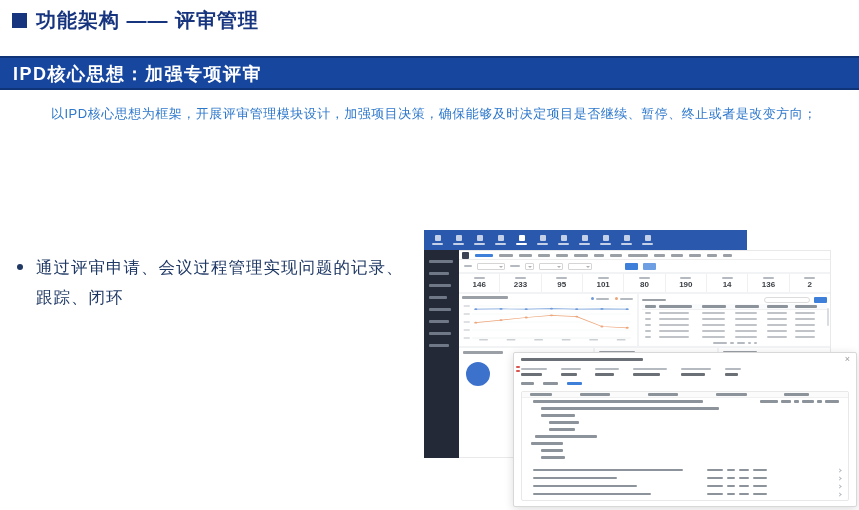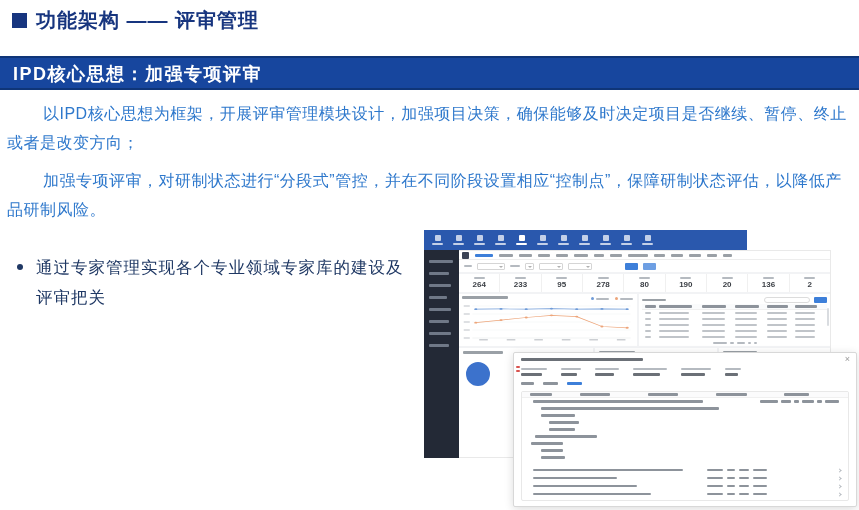--- a/index.html
+++ b/index.html
@@ -12,22 +12,22 @@
   body{font-family:"Liberation Sans",sans-serif;background:#fff;position:relative;overflow:hidden}
 
   
   .slide-title{position:absolute;left:12px;top:7px;display:flex;align-items:center;gap:9px;
     color:var(--title-navy);font-size:20px;font-weight:bold;letter-spacing:1px}
   .title-square{width:15px;height:15px;background:var(--title-navy);flex:0 0 auto}
   .banner{position:absolute;left:0;top:56px;width:100%;height:34px;background:var(--banner-blue);
     color:#fff;font-size:18px;font-weight:bold;line-height:33px;padding-left:13px;letter-spacing:1.5px;
     border-top:2px solid #0f3578;border-bottom:2px solid #0f3578}
   .paras{position:absolute;left:0;top:99px;width:100%}
-  .paras p{color:var(--paragraph-blue);font-size:16px;line-height:29px;text-indent:36px;
-    padding:0 8px 0 7px;margin-bottom:9px;letter-spacing:.5px}
+  .paras p{color:var(--paragraph-blue);font-size:13px;line-height:29px;text-indent:36px;
+    padding:0 8px 0 15px;margin-bottom:9px;letter-spacing:.5px}
   .bullets{position:absolute;left:12px;top:252px;width:402px;list-style:none}
   .bullets li{position:relative;color:var(--bullet-navy);font-size:16.5px;line-height:30px;
     padding-left:24px;margin-bottom:15px;letter-spacing:1px}
   .bullet-dot{position:absolute;left:5px;top:12px;width:6px;height:6px;border-radius:50%;
     background:var(--bullet-navy)}
 
   
   .shot{position:absolute;left:424px;top:230px;width:433px;height:278px}
   .dash{position:absolute;left:0;top:0;width:407px;height:228px}
   .dash-nav{position:absolute;left:0;top:0;width:323px;height:20px;background:var(--dash-nav-blue);
@@ -125,27 +125,26 @@
 
 <div class="slide-title">
   <span class="title-square"></span>
   <span>功能架构 —— 评审管理</span>
 </div>
 
 <div class="banner">IPD核心思想：加强专项评审</div>
 
 <div class="paras">
   <p>以IPD核心思想为框架，开展评审管理模块设计，加强项目决策，确保能够及时决定项目是否继续、暂停、终止或者是改变方向；</p>
-  <p>加强专项评审，对研制状态进行“分段式”管控，并在不同阶段设置相应“控制点”，保障研制状态评估，以降低产品研制风险。</p>
 </div>
 
 <ul class="bullets">
   <li>
     <span class="bullet-dot"></span>
-    <span>通过专家管理实现各个专业领域专家库的建设及评审把关</span>
+    <span>通过评审申请、会议过程管理实现问题的记录、跟踪、闭环</span>
   </li>
 </ul>
 
 <div class="shot">
   <div class="dash">
     <div class="dash-nav">
         <div class="nav-item">
           <div class="nav-ico"></div>
           <div class="nav-lbl"></div>
         </div>
@@ -232,45 +231,45 @@
           </div>
           <div class="f-box" style="width: 24px;">
             <div class="f-caret"></div>
           </div>
           <div class="f-btn" style="margin-left: 28px;"></div>
           <div class="f-btn second"></div>
         </div>
       <div class="stats-row">
           <div class="stat">
             <div class="stat-lbl"></div>
-            <div class="stat-val">264</div>
+            <div class="stat-val">146</div>
           </div>
           <div class="stat">
             <div class="stat-lbl"></div>
             <div class="stat-val">233</div>
           </div>
           <div class="stat">
             <div class="stat-lbl"></div>
             <div class="stat-val">95</div>
           </div>
           <div class="stat">
             <div class="stat-lbl"></div>
-            <div class="stat-val">278</div>
+            <div class="stat-val">101</div>
           </div>
           <div class="stat">
             <div class="stat-lbl"></div>
             <div class="stat-val">80</div>
           </div>
           <div class="stat">
             <div class="stat-lbl"></div>
             <div class="stat-val">190</div>
           </div>
           <div class="stat">
             <div class="stat-lbl"></div>
-            <div class="stat-val">20</div>
+            <div class="stat-val">14</div>
           </div>
           <div class="stat">
             <div class="stat-lbl"></div>
             <div class="stat-val">136</div>
           </div>
           <div class="stat">
             <div class="stat-lbl"></div>
             <div class="stat-val">2</div>
           </div>
         </div>

